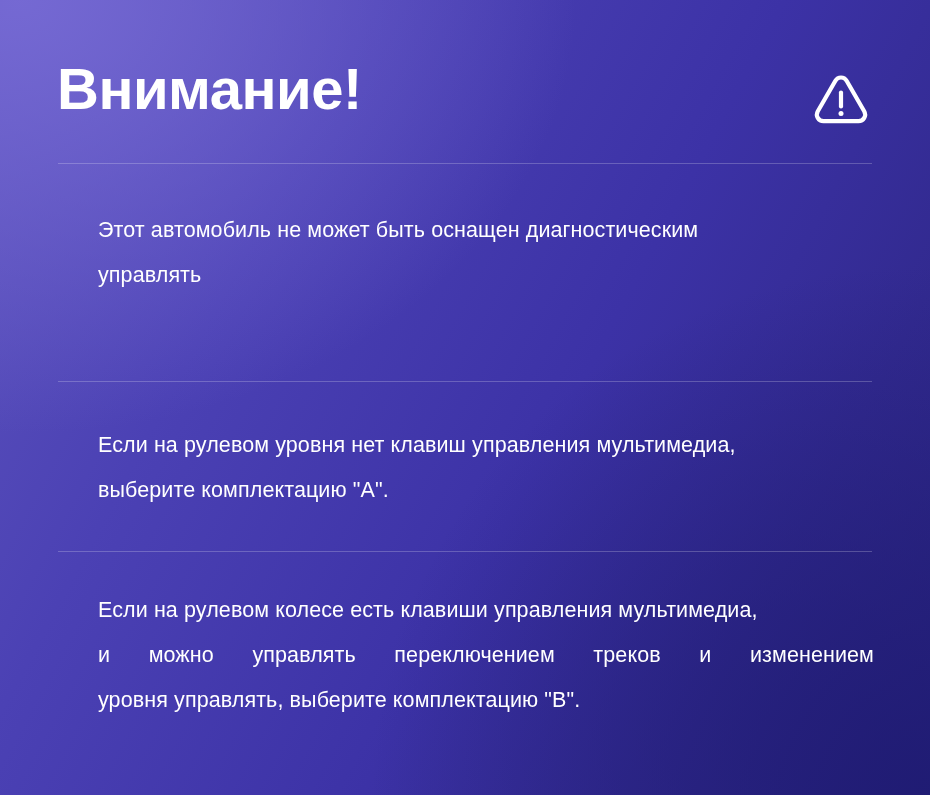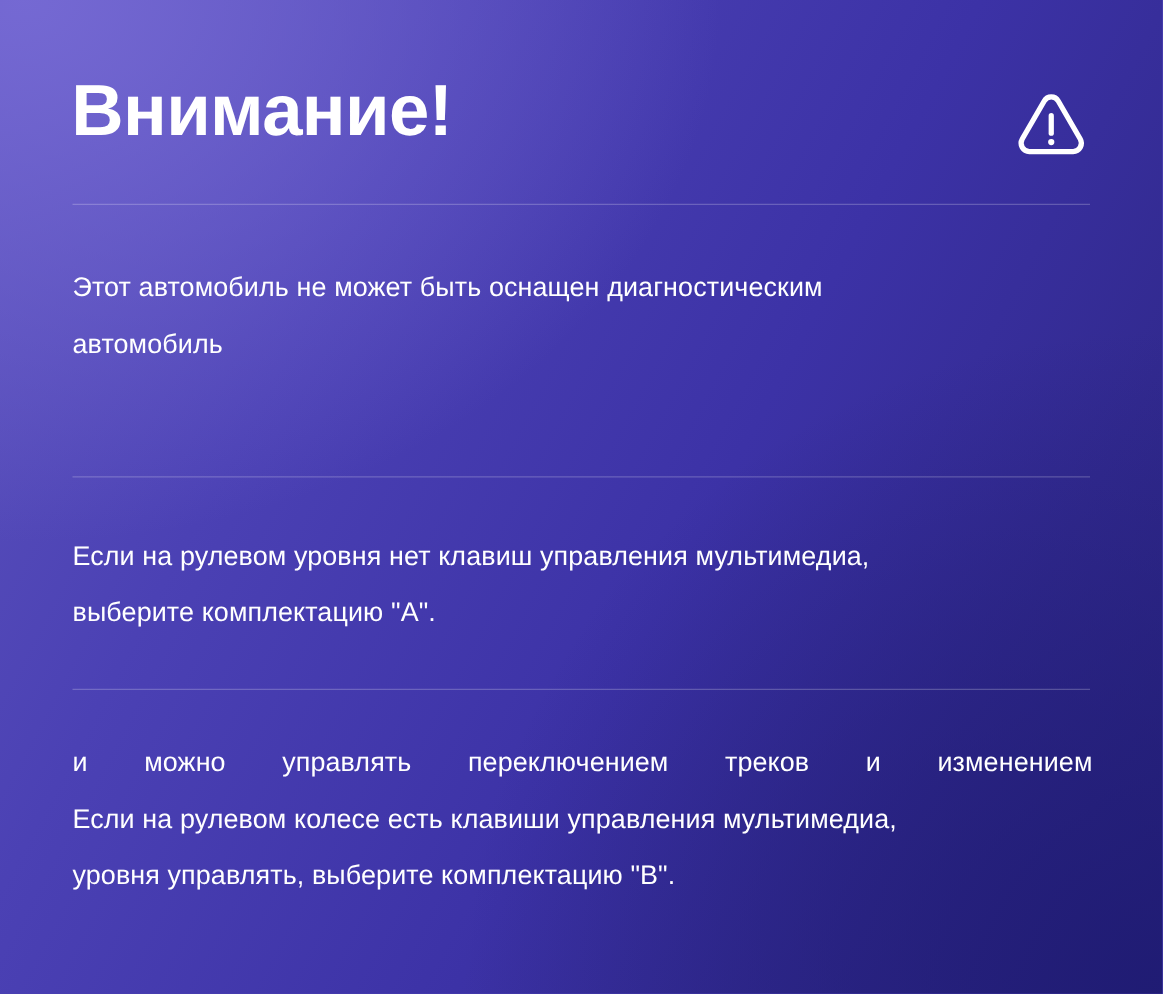--- a/index.html
+++ b/index.html
@@ -77,21 +77,21 @@
     color: #ffffff;
     font-size: 21.5px;
     line-height: 45px;
     font-weight: 400;
     letter-spacing: 0.1px;
   }
   #notice-section-1 { top: 208px; }
   #notice-section-2 { top: 423px; }
   #notice-section-3 { top: 588px; }
 
-  .notice-line { white-space: nowrap; }
+  .notice-line { white-space: nowrap; margin-left: 40px; }
   .notice-line.justify {
     white-space: normal;
     text-align: justify;
     text-align-last: justify;
   }
 </style>
 </head>
 <body>
 
 <div id="notice-card">
@@ -105,31 +105,31 @@
         <line x1="31" y1="24.5" x2="31" y2="38.5" stroke="#ffffff" stroke-width="4.2" stroke-linecap="round"></line>
         <circle cx="31" cy="45.6" r="2.5" fill="#ffffff"></circle>
       </svg>
     </div>
   </div>
 
   <div class="divider" id="divider-1"></div>
 
   <div class="notice-section" id="notice-section-1">
     <div class="notice-line">Этот автомобиль не может быть оснащен диагностическим</div>
-    <div class="notice-line">автомобиль</div>
+    <div class="notice-line">управлять</div>
   </div>
 
   <div class="divider" id="divider-2"></div>
 
   <div class="notice-section" id="notice-section-2">
     <div class="notice-line">Если на рулевом уровня нет клавиш управления мультимедиа,</div>
     <div class="notice-line">выберите комплектацию "A".</div>
   </div>
 
   <div class="divider" id="divider-3"></div>
 
   <div class="notice-section" id="notice-section-3">
+    <div class="notice-line">Если на рулевом колесе есть клавиши управления мультимедиа,</div>
     <div class="notice-line justify">и можно управлять переключением треков и изменением</div>
-    <div class="notice-line">Если на рулевом колесе есть клавиши управления мультимедиа,</div>
     <div class="notice-line">уровня управлять, выберите комплектацию "B".</div>
   </div>
 
 </div>
 
 </body></html>

